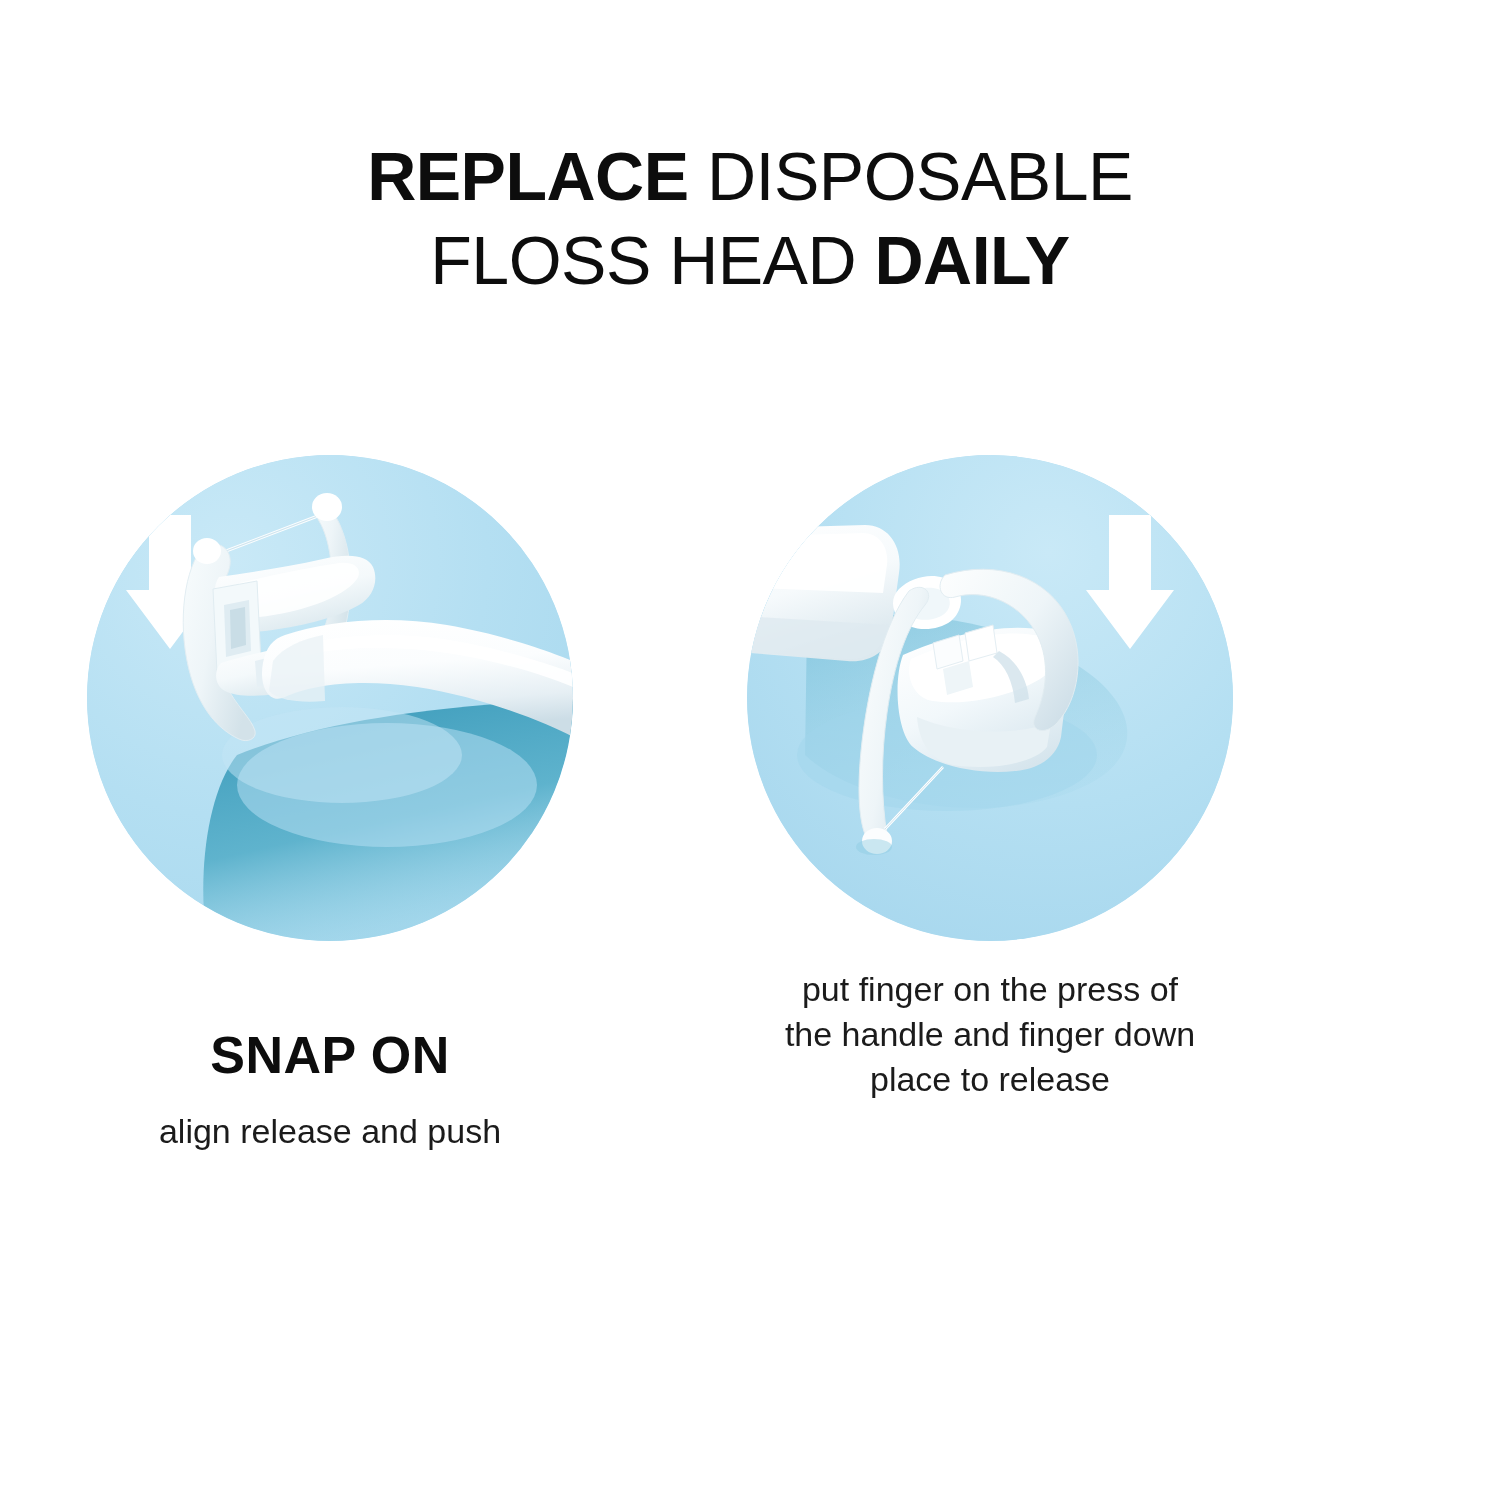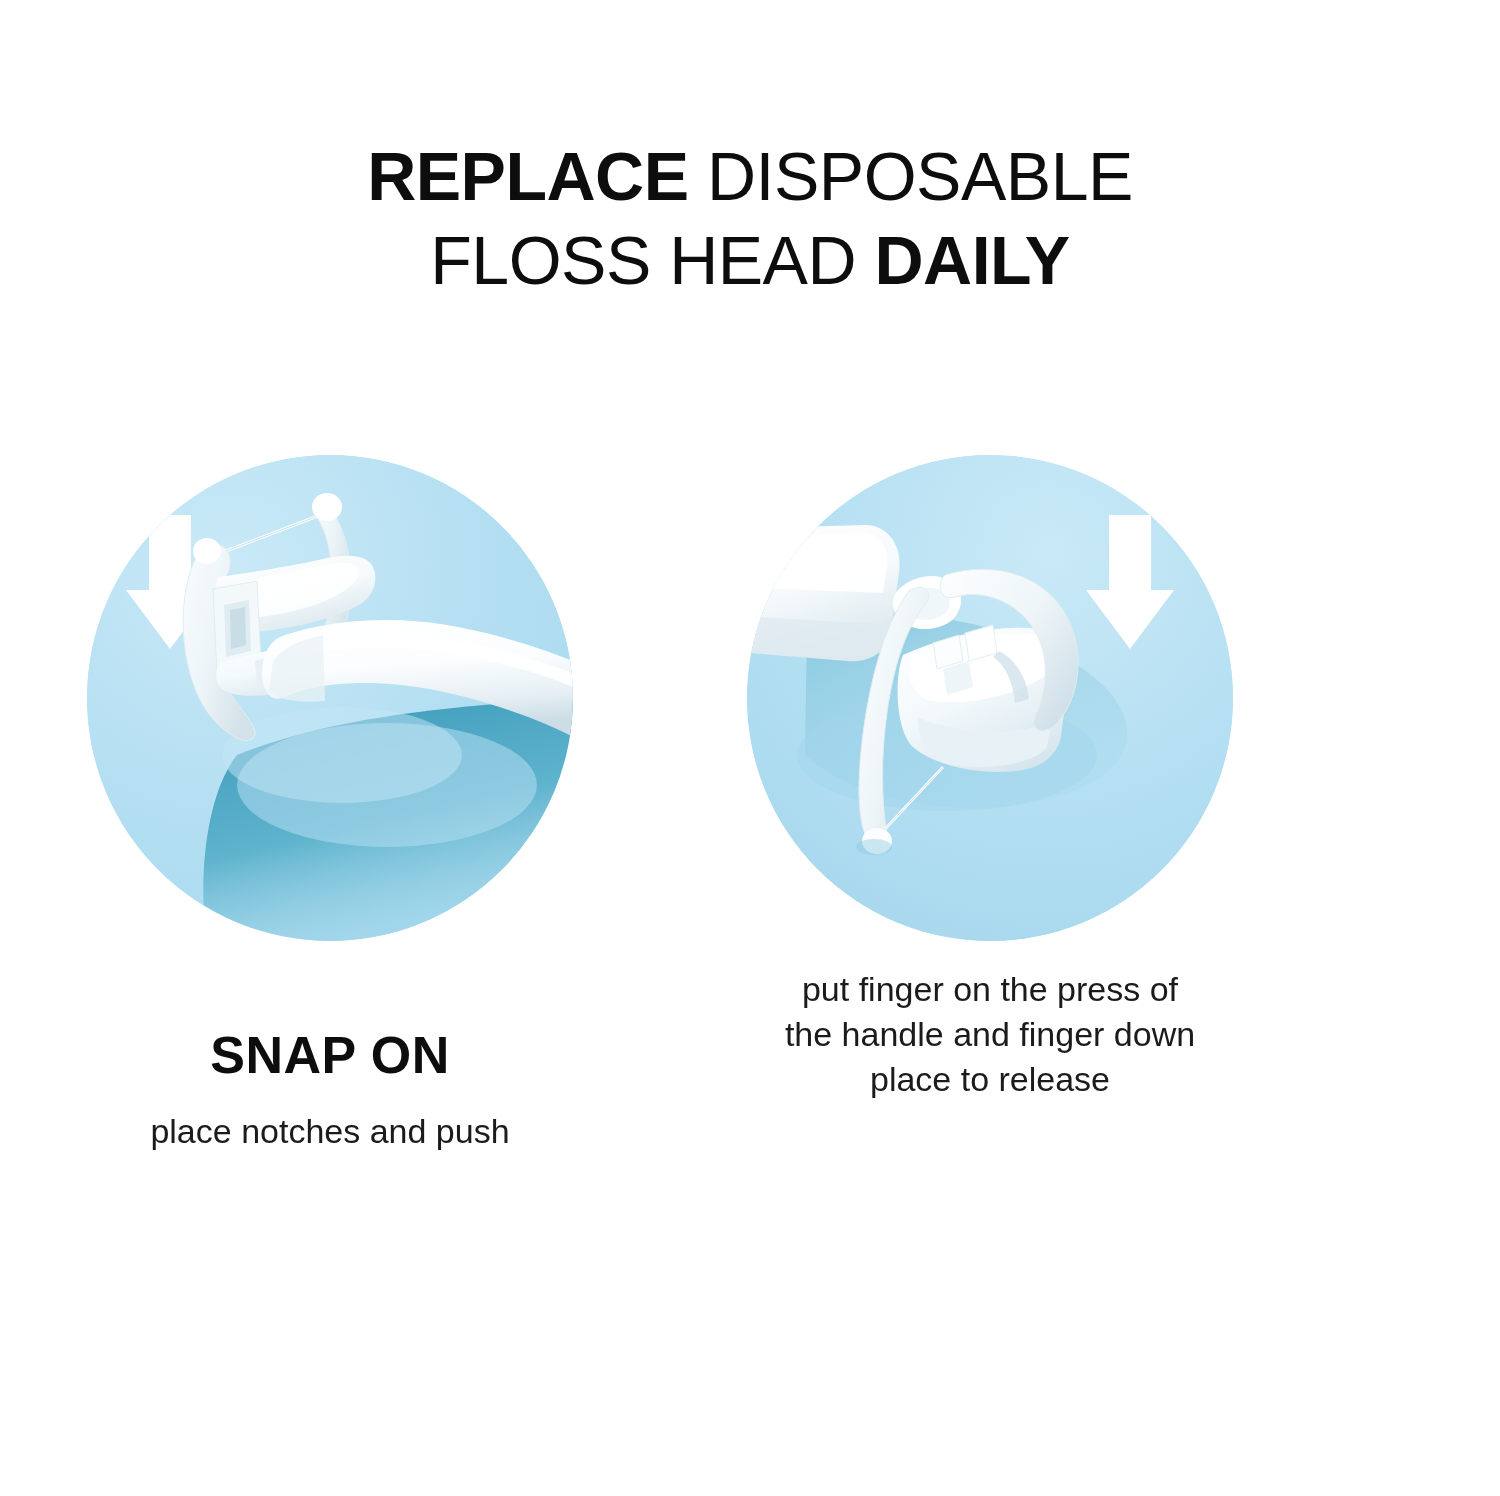--- a/index.html
+++ b/index.html
@@ -189,21 +189,21 @@
                      L486 232 C 452 218, 398 202, 344 196 C 286 190, 238 194, 214 202 Z" fill="#ffffff" opacity="0.9"></path>
 
             <path d="M186 206 C 196 192, 216 184, 236 180 L238 246 C 214 248, 192 246, 182 236 Z" fill="#e9f1f5" opacity="0.75"></path>
           </g>
         </svg>
       </div>
 
       <div class="caption-title">SNAP ON</div>
 
       <div class="caption-body">
-        <span class="cb-line">place notches and push</span>
+        <span class="cb-line">align release and push</span>
       </div>
     </div>
 
     <div class="panel">
 
       <div class="photo-circle">
         <svg viewBox="0 0 486 486" xmlns="http://www.w3.org/2000/svg" aria-hidden="true">
           <defs>
             <radialGradient id="bgR" cx="62%" cy="20%" r="95%">
               <stop offset="0%" stop-color="#c9e9f7"></stop>

